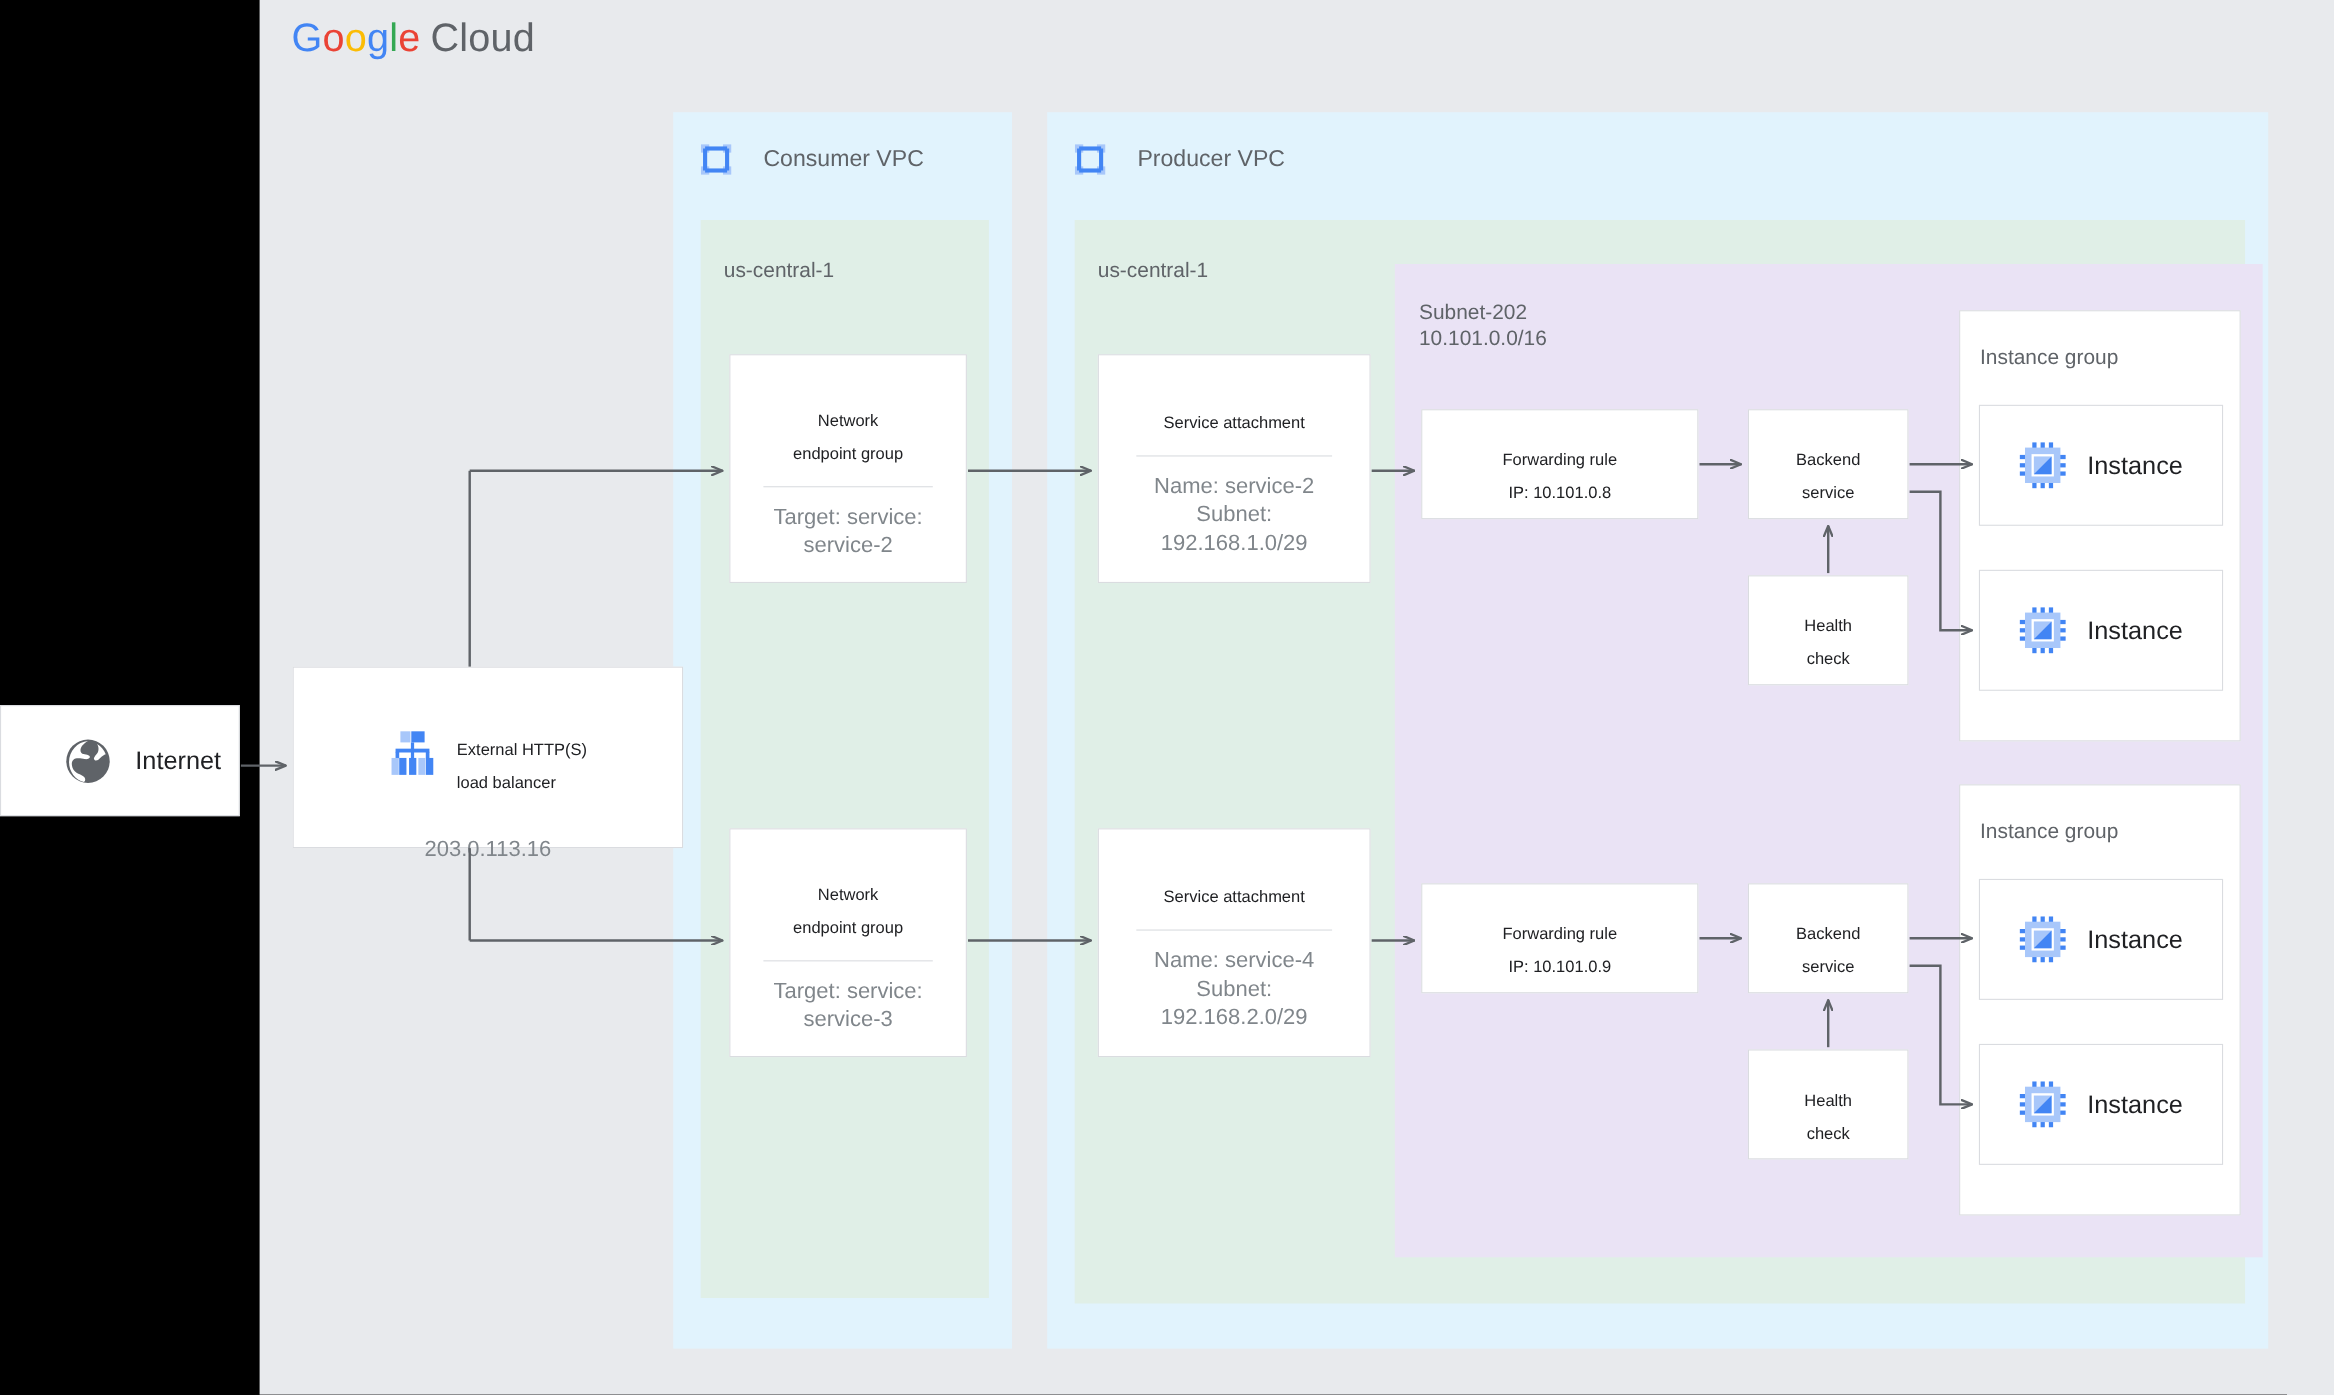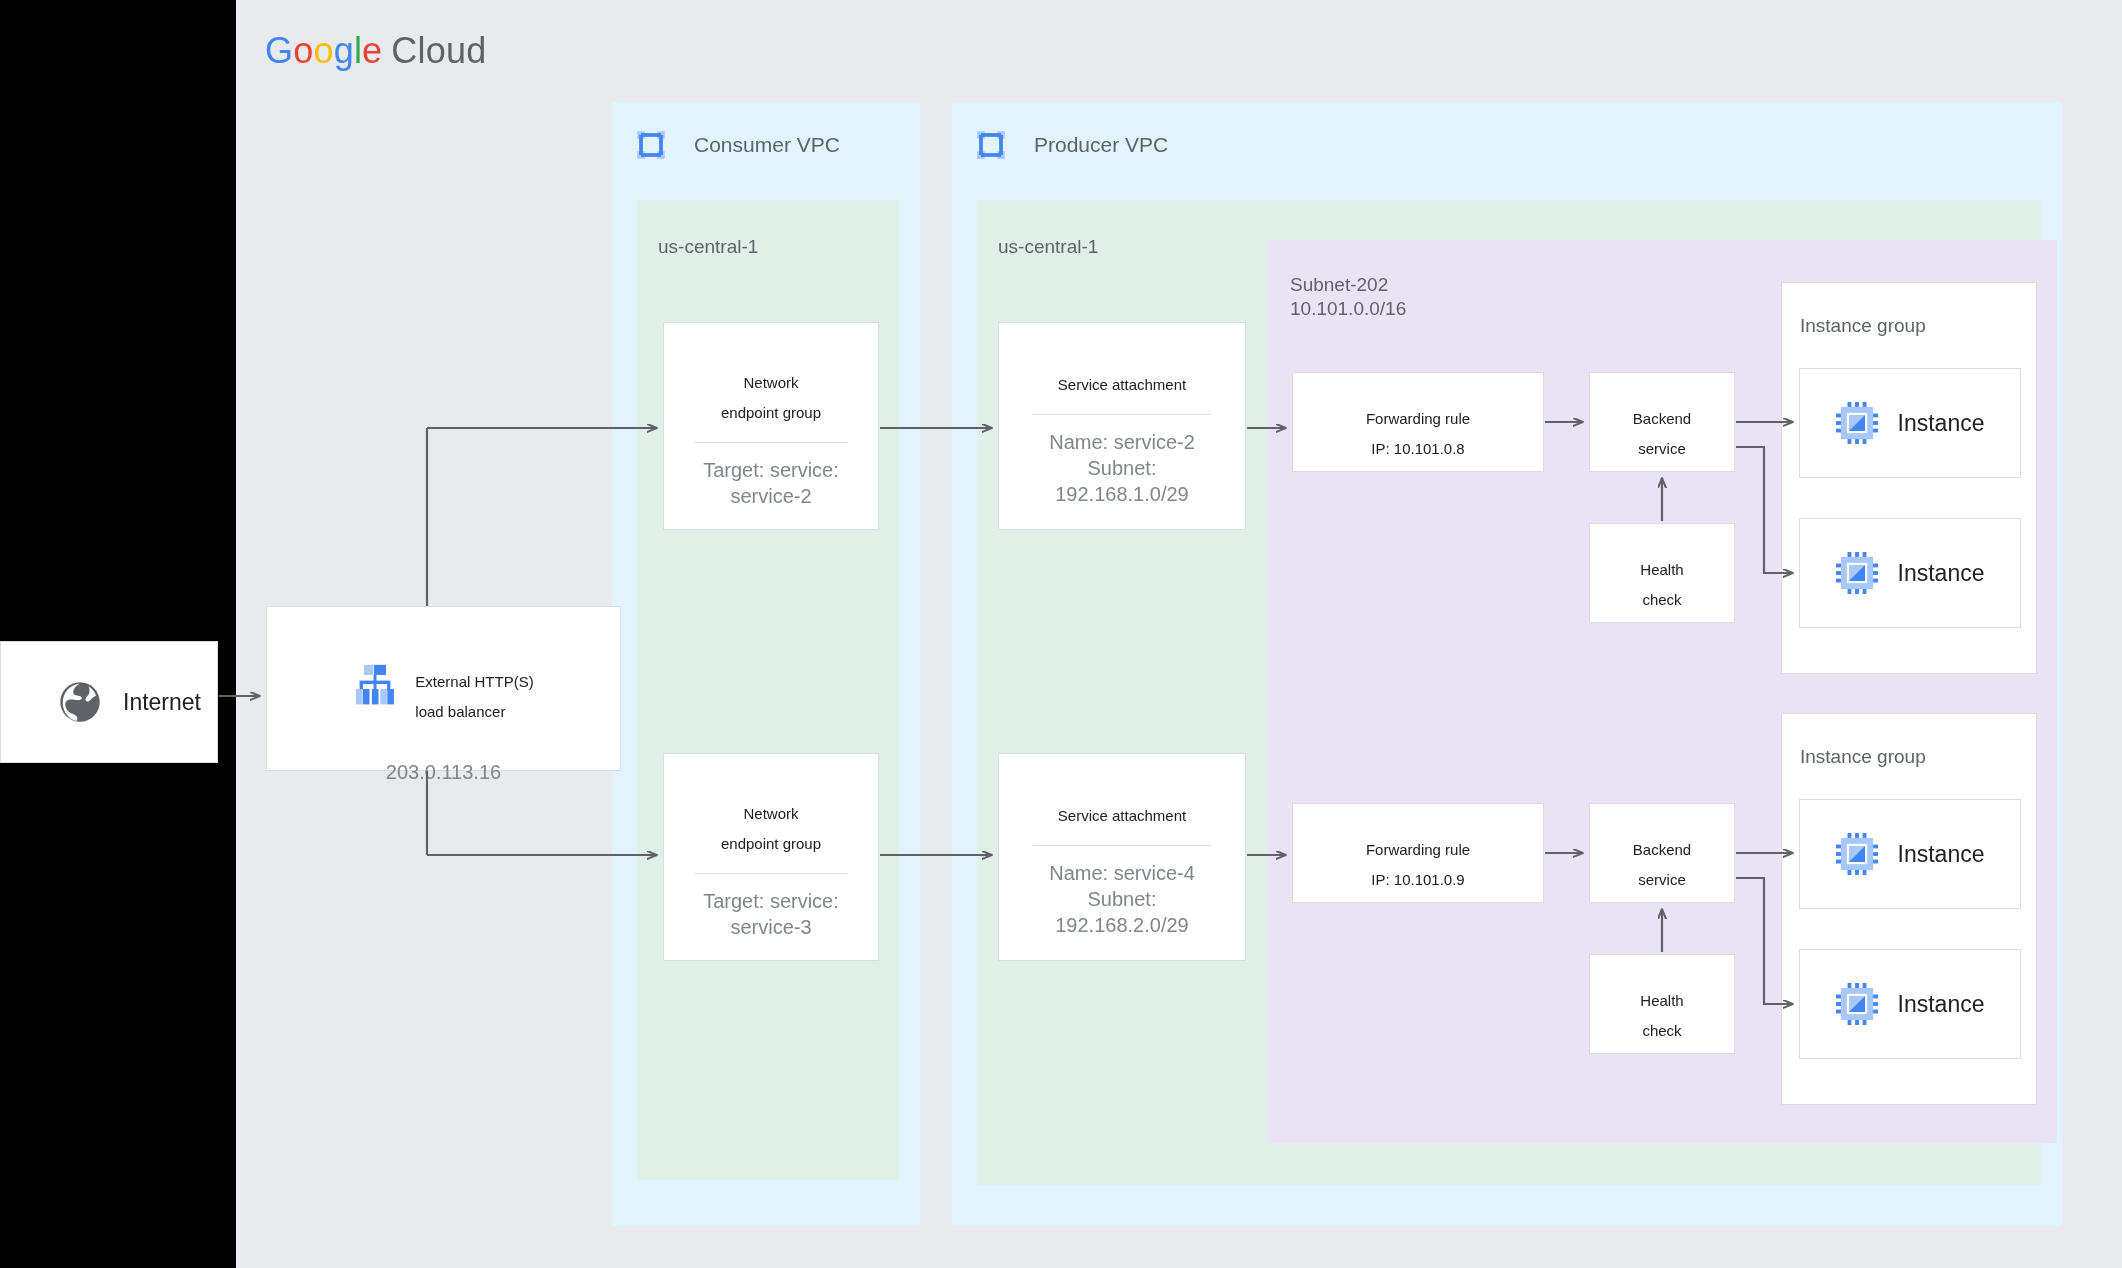--- a/index.html
+++ b/index.html
@@ -13,21 +13,21 @@
 
   
   .gc-canvas {
     position: absolute; left: 236px; top: 0px;
     width: 1886px; height: 1268px;
     background: #e8eaed;
   }
 
   
   .logo {
-    position: absolute; left: 265px; top: 30px;
+    position: absolute; left: 265px; top: 13px;
     font-size: 36px; letter-spacing: .2px; white-space: nowrap;
     font-family: "Liberation Sans", sans-serif;
   }
   .logo span { font-size: 36px; }
   .logo .gc-sp { display: inline-block; width: 9px; }
   .logo .cloud { color: #5f6368; }
 
   
   .vpc {
     position: absolute; background: #e1f3fd;
@@ -72,21 +72,21 @@
   }
   .inst {
     position: absolute; background: #ffffff; border: 1px solid #dadce0;
     display: flex; flex-direction: row; align-items: center; justify-content: center;
     gap: 20px;
   }
   .inst-label { color: #202124; font-size: 23px; }
 
   
   .internet-box {
-    position: absolute; left: 0px; top: 641px; width: 218px; height: 122px;
+    position: absolute; left: 0px; top: 641px; width: 218px; height: 101px;
     background: #ffffff; border: 1px solid #dadce0;
     display: flex; align-items: center; justify-content: center; gap: 20px; padding-left: 40px;
   }
   .internet-label { color: #202124; font-size: 23px; }
 
   svg.wires { position: absolute; left: 0; top: 0; width: 2122px; height: 1268px; pointer-events: none; }
   .icon { flex: 0 0 auto; display: block; }
 </style>
 </head>
 <body>

